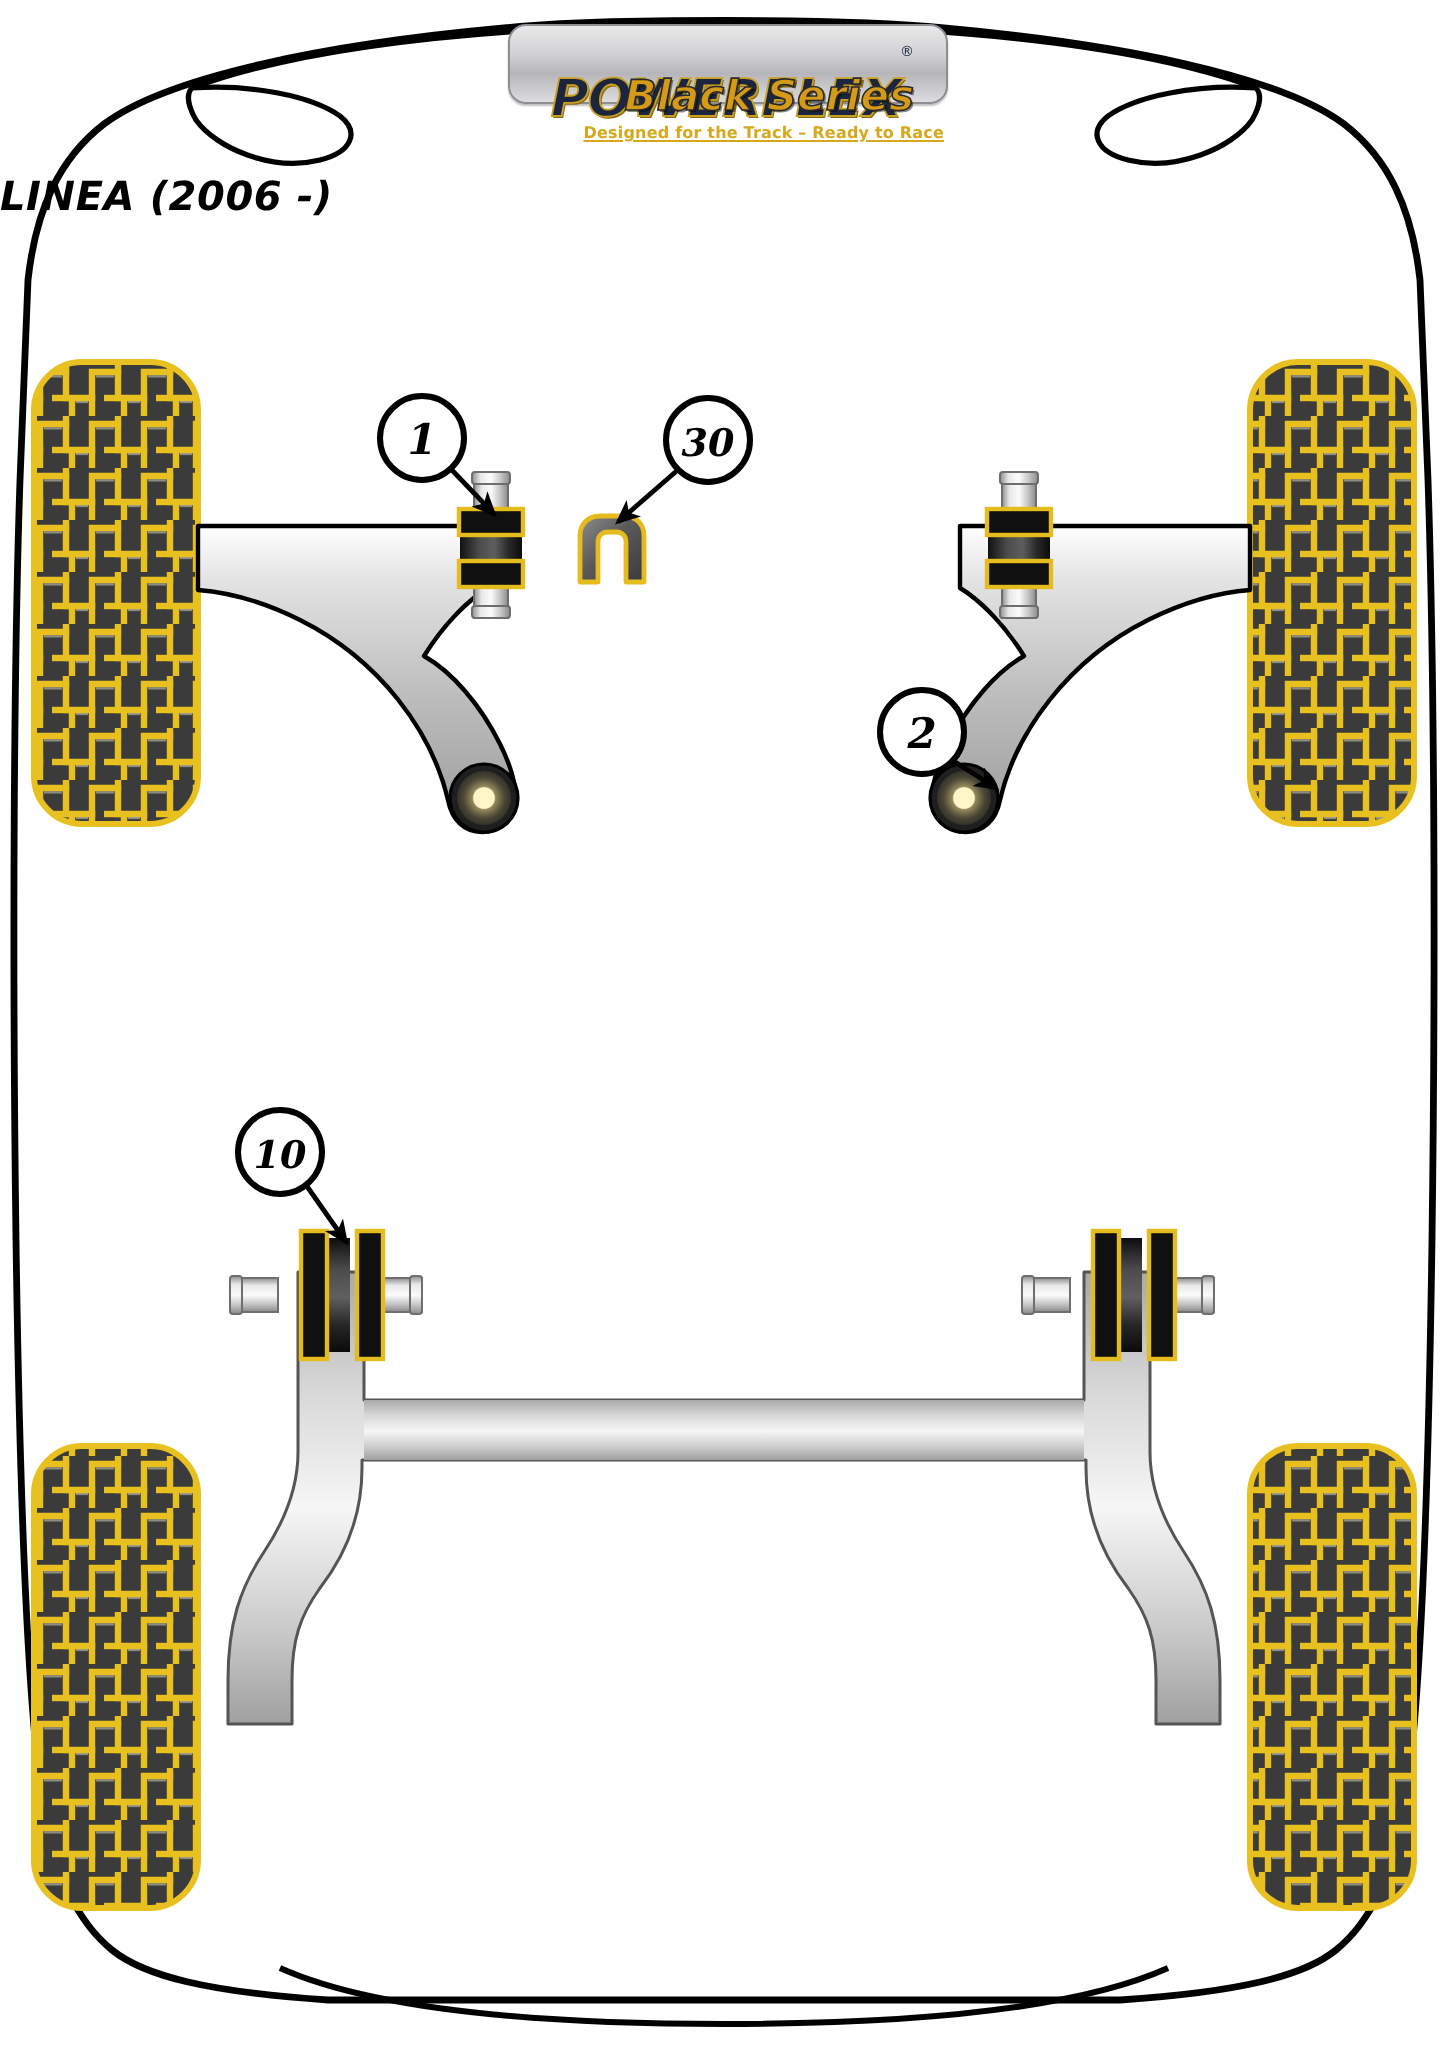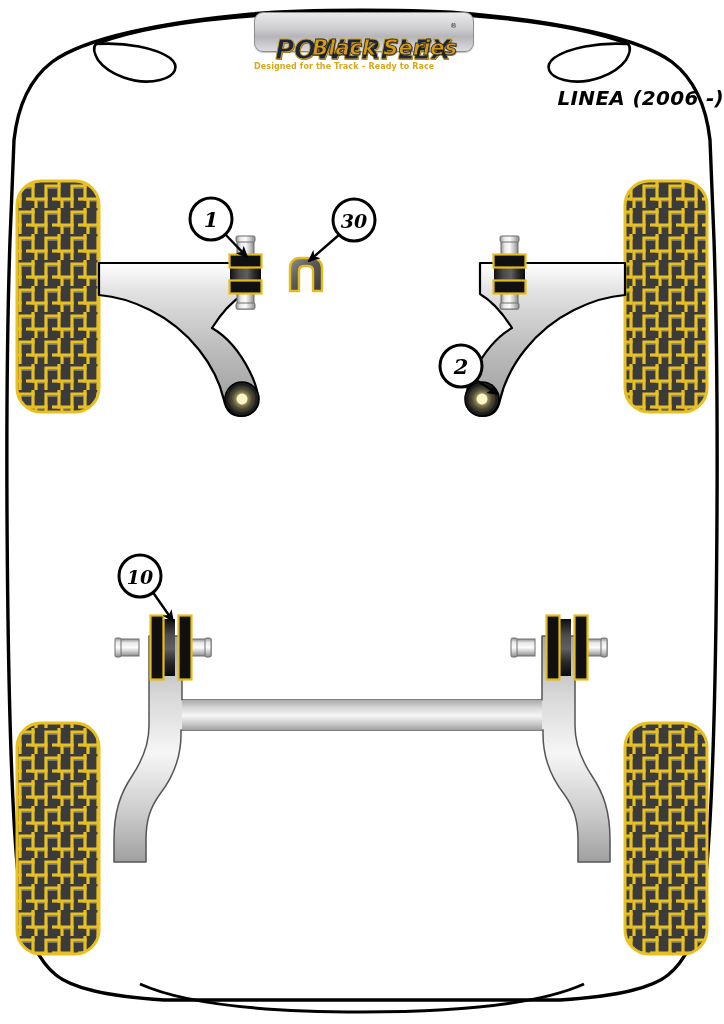--- a/index.html
+++ b/index.html
@@ -84,34 +84,35 @@
     line-height: 24px;
     color: #d49a18;
     -webkit-text-stroke: 0.8px #2a2a2a;
     text-shadow: 1px 1px 0 rgba(0,0,0,0.45);
   }
   .logo-tag {
     position: absolute;
     left: 0px;
     top: 50px;
     width: 218px;
-    text-align: left;
+    text-align: right;
     font-family: "DejaVu Sans", sans-serif;
     font-weight: bold;
     font-size: 8px;
     letter-spacing: 0.1px;
     color: #d6a81d;
     white-space: nowrap;
+    text-decoration: underline;
   }
   .model-title {
     position: absolute;
     left: 0px;
     top: 86px;
     width: 724px;
-    text-align: right;
+    text-align: left;
     font-family: "DejaVu Sans", sans-serif;
     font-weight: bold;
     font-style: italic;
     font-size: 20px;
     color: #000000;
     letter-spacing: 0.3px;
   }
   .callout-num {
     font-family: "DejaVu Serif", serif;
     font-weight: bold;

